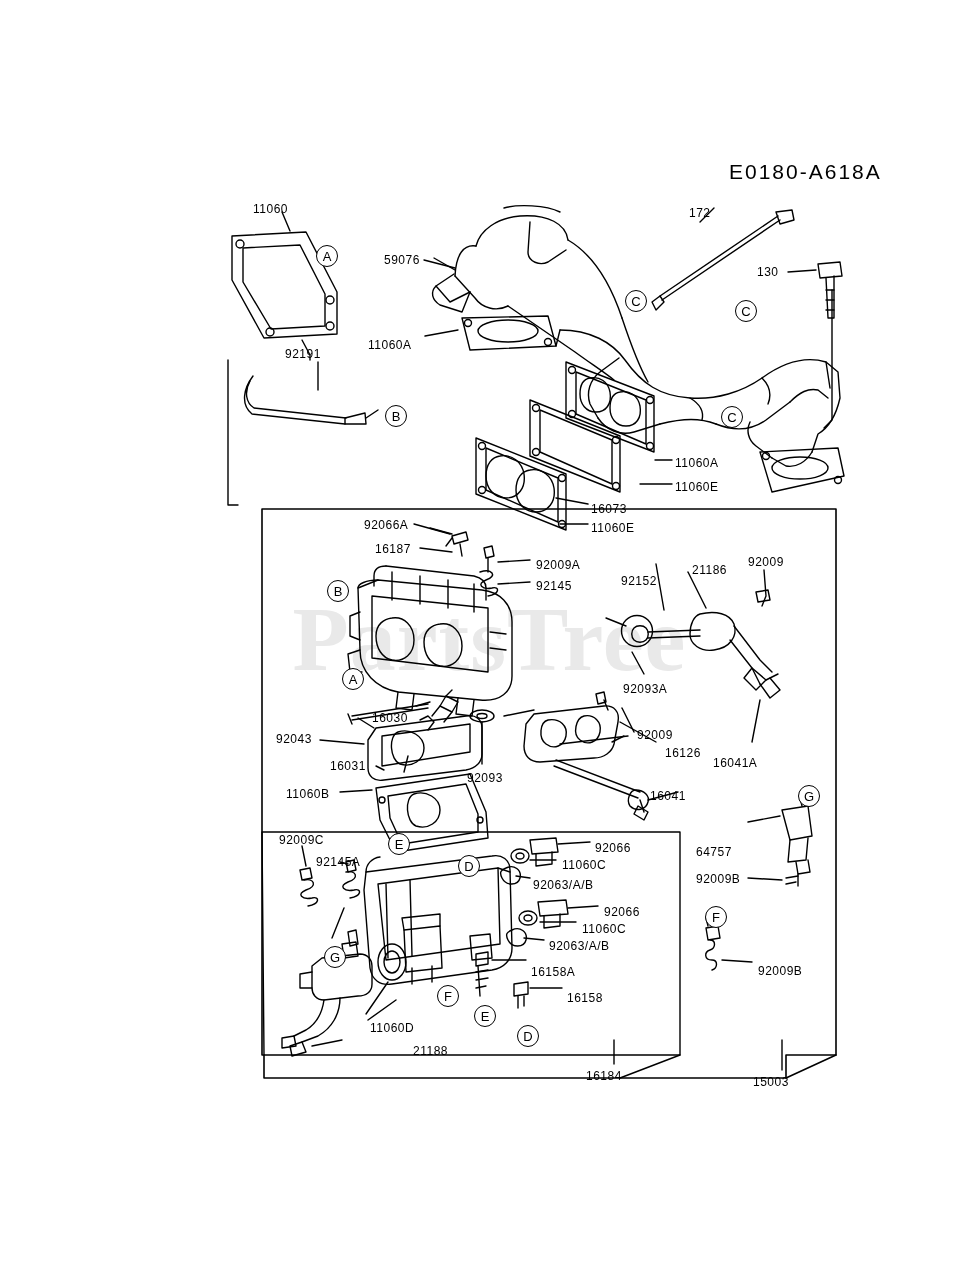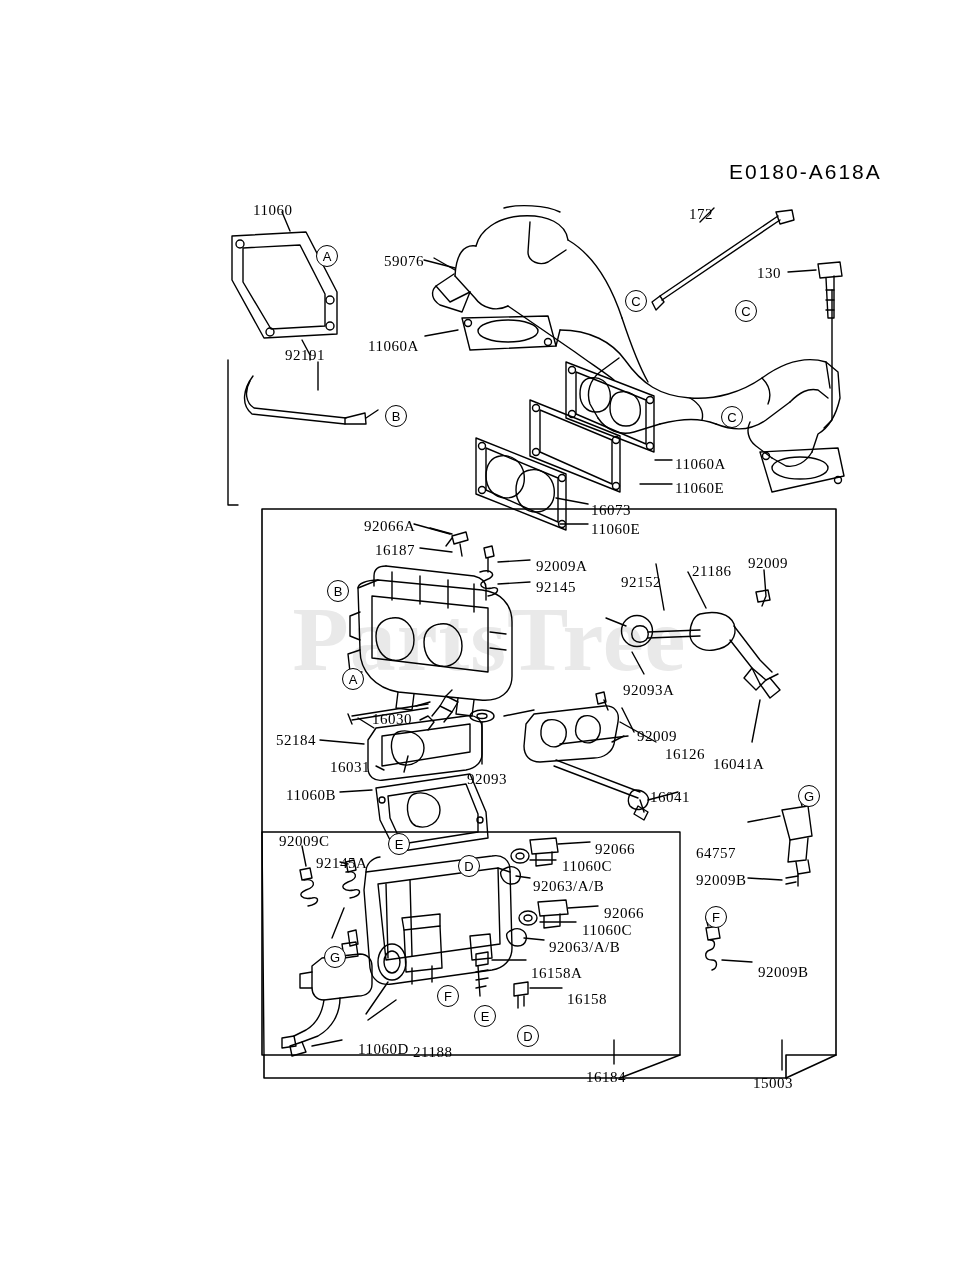--- a/index.html
+++ b/index.html
@@ -19,22 +19,22 @@
     left: 0; top: 0;
     width: 979px; height: 1280px;
   }
   svg.art {
     position: absolute;
     left: 0; top: 0;
     width: 979px; height: 1280px;
   }
   .label {
     position: absolute;
-    font-family: Liberation Serif, serif;
-    font-size: 15px;
+    font-family: Liberation Sans, sans-serif;
+    font-size: 12px;
     letter-spacing: 0.5px;
     color: #000;
     white-space: nowrap;
     line-height: 1;
   }
   .code-title {
     position: absolute;
     font-size: 21px;
     letter-spacing: 2px;
     font-family: "Liberation Sans", sans-serif;
@@ -395,36 +395,36 @@
     <div class="label" style="left:536px; top:580px;">92145</div>
     <div class="label" style="left:621px; top:575px;">92152</div>
     <div class="label" style="left:692px; top:564px;">21186</div>
     <div class="label" style="left:748px; top:556px;">92009</div>
     <div class="label" style="left:623px; top:683px;">92093A</div>
     <div class="label" style="left:637px; top:729px;">92009</div>
     <div class="label" style="left:665px; top:747px;">16126</div>
     <div class="label" style="left:650px; top:790px;">16041</div>
     <div class="label" style="left:713px; top:757px;">16041A</div>
     <div class="label" style="left:372px; top:712px;">16030</div>
-    <div class="label" style="left:276px; top:733px;">52184</div>
+    <div class="label" style="left:276px; top:733px;">92043</div>
     <div class="label" style="left:330px; top:760px;">16031</div>
     <div class="label" style="left:467px; top:772px;">92093</div>
     <div class="label" style="left:286px; top:788px;">11060B</div>
     <div class="label" style="left:279px; top:834px;">92009C</div>
     <div class="label" style="left:316px; top:856px;">92145A</div>
     <div class="label" style="left:595px; top:842px;">92066</div>
     <div class="label" style="left:562px; top:859px;">11060C</div>
     <div class="label" style="left:533px; top:879px;">92063/A/B</div>
     <div class="label" style="left:604px; top:906px;">92066</div>
     <div class="label" style="left:582px; top:923px;">11060C</div>
     <div class="label" style="left:549px; top:940px;">92063/A/B</div>
     <div class="label" style="left:696px; top:846px;">64757</div>
     <div class="label" style="left:696px; top:873px;">92009B</div>
     <div class="label" style="left:758px; top:965px;">92009B</div>
     <div class="label" style="left:531px; top:966px;">16158A</div>
     <div class="label" style="left:567px; top:992px;">16158</div>
-    <div class="label" style="left:358px; top:1022px;margin-top:20px;">11060D</div>
+    <div class="label" style="left:370px; top:1022px;">11060D</div>
     <div class="label" style="left:413px; top:1045px;">21188</div>
     <div class="label" style="left:586px; top:1070px;">16184</div>
     <div class="label" style="left:753px; top:1076px;">15003</div>
   </div>
 
 </div>
 
 </body></html>

